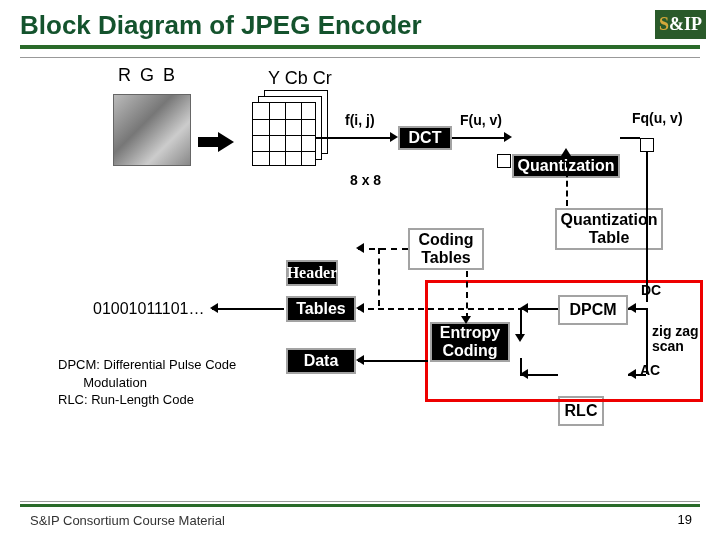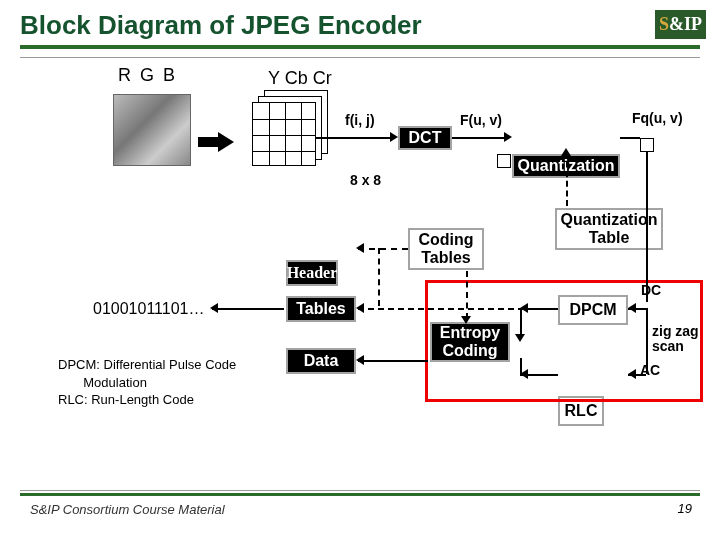--- a/index.html
+++ b/index.html
@@ -24,21 +24,21 @@
 .arrow1 { position: absolute; left: 198px; top: 72px; }
 .arrow1 svg { display:block; }
 .dashed-v { position:absolute; width:0; border-left:2px dashed #000; }
 .dashed-h { position:absolute; height:0; border-top:2px dashed #000; }
 .solid-v { position:absolute; width:2px; background:#000; }
 .solid-h { position:absolute; height:2px; background:#000; }
 .arrhead-up { position:absolute; border-left:5px solid transparent; border-right:5px solid transparent; border-bottom:8px solid #000; }
 .arrhead-down { position:absolute; border-left:5px solid transparent; border-right:5px solid transparent; border-top:8px solid #000; }
 .arrhead-left { position:absolute; border-top:5px solid transparent; border-bottom:5px solid transparent; border-right:8px solid #000; }
 .arrhead-right { position:absolute; border-top:5px solid transparent; border-bottom:5px solid transparent; border-left:8px solid #000; }
-.footer { position: absolute; bottom: 22px; left: 0; right: 0; font-style: italic; }
+.footer { position: absolute; bottom: 11px; left: 0; right: 0; }
 .footer .ln1 { height:1px; background:#999; margin: 0 20px 2px; }
 .footer .ln2 { height:3px; background:#2a6b2a; margin: 0 20px 4px; }
 .footer .txt { font-size: 13px; color:#333; padding-left: 30px; }
 .footer .pg { position:absolute; right: 28px; bottom: 2px; font-size: 13px; }
 </style>
 </head>
 <body>
 
 <div class="title-bar">
   <div class="title">Block Diagram of JPEG Encoder</div>

